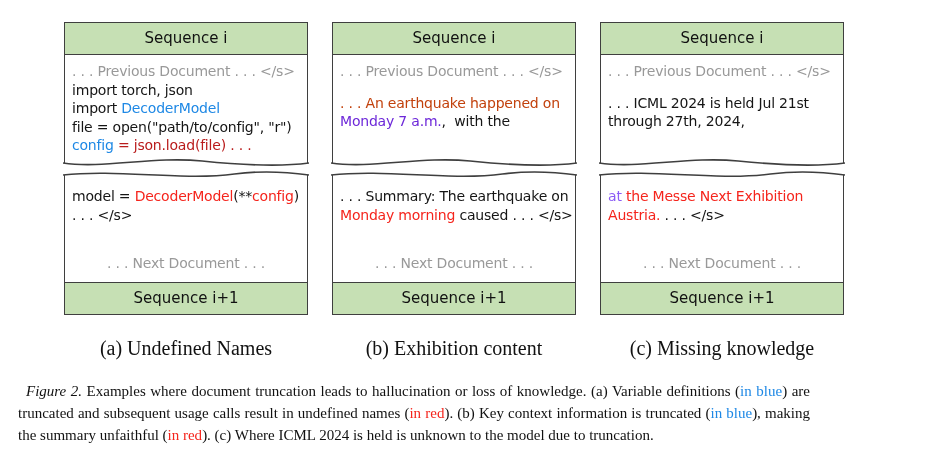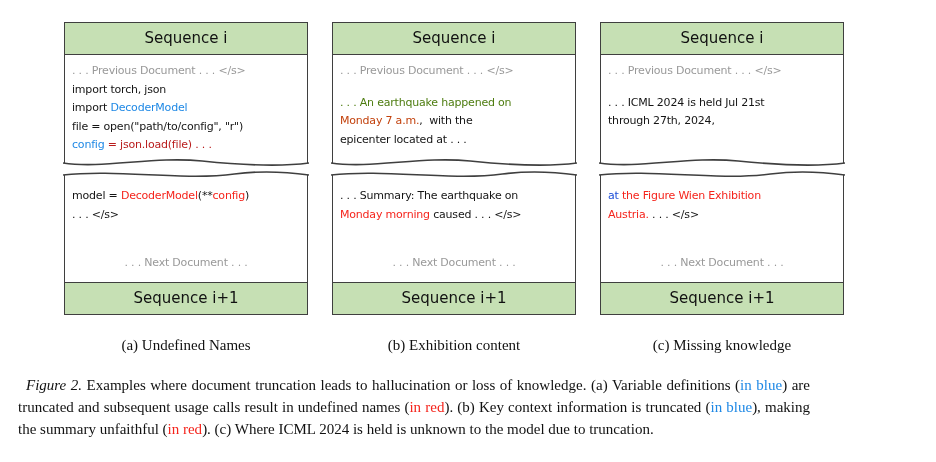--- a/index.html
+++ b/index.html
@@ -6,29 +6,29 @@
   body{font-family:"DejaVu Sans",sans-serif;color:#151515;}
   #figure{position:relative;width:828px;height:462px;}
   #panels-row{display:flex;gap:24px;padding:22px 0 0 64px;}
   .panel{width:244px;flex:0 0 244px;}
   .box{position:relative;background:#fff;border:1.5px solid #3f3f3f;box-sizing:border-box;}
   .top-box{border-bottom:none;height:141px;}
   .bottom-box{border-top:none;height:140px;margin-top:12px;display:flex;flex-direction:column;}
   .box-header,.box-footer{background:#c6e0b4;text-align:center;font-size:15px;padding:6px 0 7px;color:#111;}
   .box-header{border-bottom:1.5px solid #3f3f3f;}
   .box-footer{border-top:1.5px solid #3f3f3f;margin-top:auto;}
-  .box-body{padding:7px 7px 0;font-size:11px;letter-spacing:-0.2px;line-height:18.5px;overflow:hidden;}
+  .box-body{padding:7px 7px 0;font-size:14px;letter-spacing:-0.2px;line-height:18.5px;overflow:hidden;}
   .bottom-box .box-body{flex:1;display:flex;flex-direction:column;padding-top:12px;}
   .line{white-space:pre;}
   .line.gap{margin-top:13px;}
   .line.next{margin-top:auto;margin-bottom:10px;text-align:center;white-space:normal;}
   .wave{position:absolute;left:-2px;width:calc(100% + 4px);height:16px;display:block;}
   .wave-bottom{bottom:-8px;}
   .wave-top{top:-8px;}
-  .panel-caption{margin-top:22px;text-align:center;font-family:"Liberation Serif",serif;font-size:15px;color:#111;}
+  .panel-caption{margin-top:22px;text-align:center;font-family:"Liberation Serif",serif;font-size:20px;color:#111;}
   #figure-caption{margin:20px 18px 0;font-family:"Liberation Serif",serif;font-size:15px;line-height:22px;text-align:justify;color:#111;}
   #figure-caption .italic{font-style:italic;margin-left:8px;}
 </style>
 </head>
 <body>
 
 <div id="figure">
   <div id="panels-row">
       <div class="panel">
         <div class="box top-box">
@@ -55,23 +55,22 @@
           </div>
           <div class="box-footer">Sequence i+1</div>
         </div>
         <div class="panel-caption">(a) Undefined Names</div>
       </div>
       <div class="panel">
         <div class="box top-box">
           <div class="box-header">Sequence i</div>
           <div class="box-body">
             <div class="line"><span class="seg" style="color: rgb(153, 153, 153);">. . . Previous Document . . . &lt;/s&gt;</span></div>
-            <div class="line gap"><span class="seg" style="color: #4d7c0f; text-align: right;">. . . An earthquake happened on</span></div>
-            <div class="line"><span class="seg" style="color: #c2410c;">Monday 7 a.m.</span><span class="seg" style="color: rgb(21, 21, 21);">,  with the</span></div>
-            <div class="line"><span class="seg" style="color: rgb(21, 21, 21);">epicenter located at . . .</span></div>
+            <div class="line gap"><span class="seg" style="color: #c2410c; text-align: right;">. . . An earthquake happened on</span></div>
+            <div class="line"><span class="seg" style="color: #6d28d9;">Monday 7 a.m.</span><span class="seg" style="color: rgb(21, 21, 21);">,  with the</span></div>
           </div>
           <svg class="wave wave-bottom" viewBox="0 0 244 16" preserveAspectRatio="none">
             <path d="M 0 8 C 40 14 90 1 138 6 C 172 9.5 214 12 244 8" fill="none" stroke="#3f3f3f" stroke-width="1.6"></path>
           </svg>
         </div>
         <div class="box bottom-box">
           <svg class="wave wave-top" viewBox="0 0 244 16" preserveAspectRatio="none">
             <path d="M 0 8 C 55 2 120 14 170 7 C 200 3 226 5.5 244 8" fill="none" stroke="#3f3f3f" stroke-width="1.6"></path>
           </svg>
           <div class="box-body">
@@ -93,21 +92,21 @@
           </div>
           <svg class="wave wave-bottom" viewBox="0 0 244 16" preserveAspectRatio="none">
             <path d="M 0 8 C 40 14 90 1 138 6 C 172 9.5 214 12 244 8" fill="none" stroke="#3f3f3f" stroke-width="1.6"></path>
           </svg>
         </div>
         <div class="box bottom-box">
           <svg class="wave wave-top" viewBox="0 0 244 16" preserveAspectRatio="none">
             <path d="M 0 8 C 55 2 120 14 170 7 C 200 3 226 5.5 244 8" fill="none" stroke="#3f3f3f" stroke-width="1.6"></path>
           </svg>
           <div class="box-body">
-            <div class="line"><span class="seg" style="color: #1d4ed8;">at </span><span class="seg" style="color: rgb(245, 36, 28);">the Figure Wien Exhibition</span></div>
+            <div class="line"><span class="seg" style="color: #8b5cf6;">at </span><span class="seg" style="color: rgb(245, 36, 28);">the Messe Next Exhibition</span></div>
             <div class="line"><span class="seg" style="color: rgb(245, 36, 28);">Austria.</span><span class="seg" style="color: rgb(21, 21, 21);"> . . . &lt;/s&gt;</span></div>
             <div class="line next"><span class="seg" style="color: rgb(153, 153, 153);">. . . Next Document . . .</span></div>
           </div>
           <div class="box-footer">Sequence i+1</div>
         </div>
         <div class="panel-caption">(c) Missing knowledge</div>
       </div>
     </div>
   <div id="figure-caption"><span class="italic">Figure 2.</span><span> Examples where document truncation leads to hallucination or loss of knowledge. (a) Variable definitions (</span><span style="color: rgb(30, 136, 229);">in blue</span><span>) are truncated and subsequent usage calls result in undefined names (</span><span style="color: rgb(245, 36, 28);">in red</span><span>). (b) Key context information is truncated (</span><span style="color: rgb(30, 136, 229);">in blue</span><span>), making the summary unfaithful (</span><span style="color: rgb(245, 36, 28);">in red</span><span>). (c) Where ICML 2024 is held is unknown to the model due to truncation.</span></div>
 </div>

